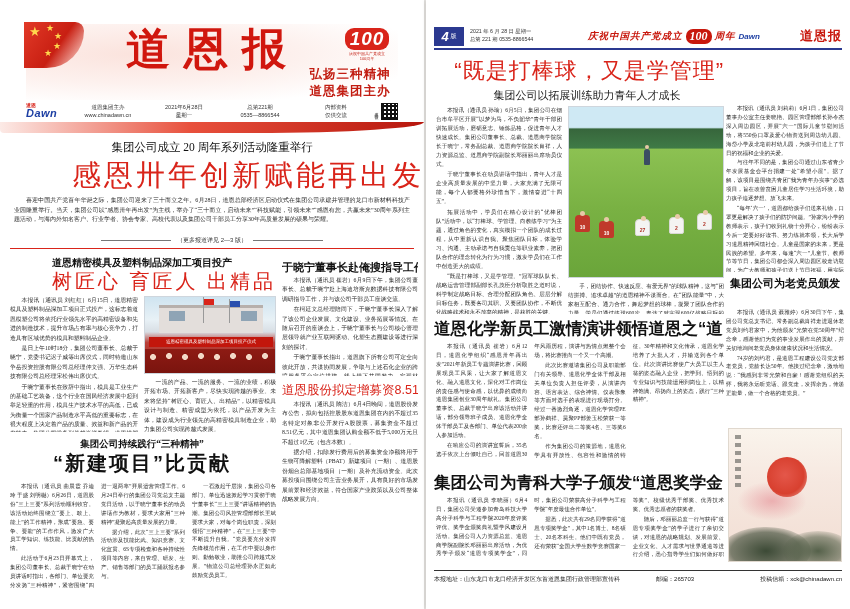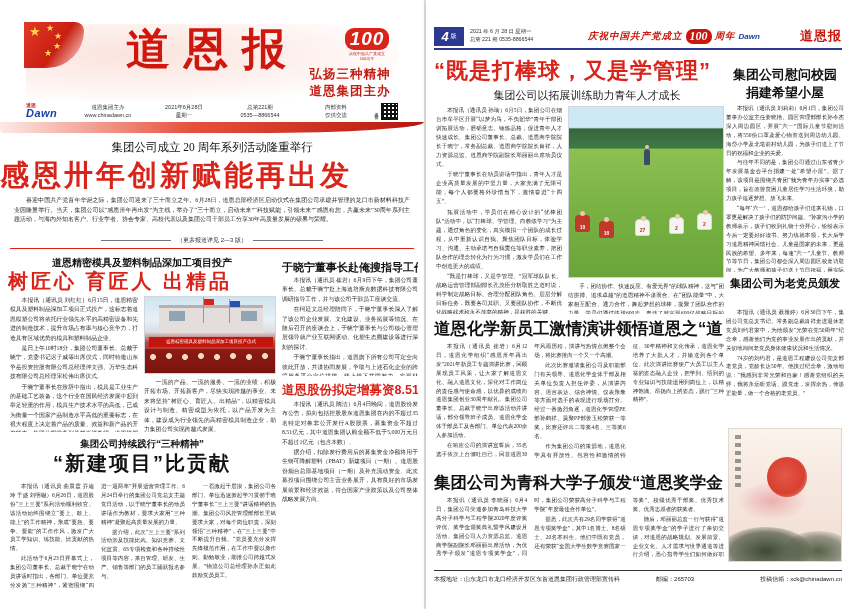--- a/index.html
+++ b/index.html
@@ -6,21 +6,21 @@
   html,body { width:850px; height:609px; background:#eceae7; font-family:"Liberation Sans", sans-serif; }
   .canvas { position:relative; width:850px; height:609px; overflow:hidden; background:#eceae7; }
   .page { position:absolute; top:0; width:424px; height:609px; background:#fff; box-shadow:0 0 4px rgba(0,0,0,.15); }
   #page1 { left:0; }
   #page2 { left:426px; }
 
   
   .body-text { font-family:"Liberation Serif", serif; font-size:6px; line-height:1.62; color:#2a2a2a; text-align:justify; overflow:hidden; }
   .para { margin:0 0 1px 0; text-indent:2em; }
   .kicker { font-family:"Liberation Serif", serif; color:#111; text-align:center; white-space:nowrap; overflow:hidden; }
-  .headline-red { color:#d9241a; font-weight:bold; text-align:left; white-space:nowrap; overflow:hidden; }
+  .headline-red { color:#d9241a; font-weight:normal; text-align:right; white-space:nowrap; overflow:hidden; }
   .headline-black { color:#111; font-weight:bold; text-align:center; white-space:nowrap; overflow:hidden; }
 
   
   .masthead { position:absolute; left:26px; top:24px; width:372px; height:76px;
     background:radial-gradient(ellipse at 30% 40%, #fbe3dd 0%, #fdf1ee 45%, #ffffff 80%); }
   .flag { position:absolute; left:-2px; top:-2px; width:60px; height:46px;
     background:linear-gradient(125deg,#e23a28 0%, #c81f12 55%, rgba(230,80,60,.25) 90%, transparent 100%);
     border-radius:0 14px 60px 0; }
   .flag .star { position:absolute; color:#ffd84d; font-size:9px; }
   .flag .s1{ left:5px; top:2px; font-size:13px; }
@@ -334,24 +334,20 @@
         <p class="para">作为集团公司的策源地，道恩化学具有开放性、包容性和激情的特征。30年精神和文化传承，道恩化学培养了大批人才，并输送到各个单位。此次演讲比赛使广大员工以主人翁的姿态融入企业，把学到、悟到的专业知识与技能运用到岗位上，以精神饱满、昂扬向上的姿态，践行“三种精神”。</p>
       </div>
 
     <div class="headline-black sc-headline">集团公司为青科大学子颁发“道恩奖学金”</div>
     <div class="body-text sc-cols">
         <p class="para">本报讯（通讯员 李晓丽）6月4日，集团公司受邀参加青岛科技大学高分子科学与工程学院2020年度评奖评优、奖学金颁奖典礼暨学风建设月活动。集团公司人力资源总监、道恩商学院副院长邓丽丽出席活动，为优秀学子颁发“道恩专项奖学金”，同时，集团公司荣获高分子科学与工程学院“年度最佳合作单位”。</p>
         <p class="para">据悉，此次共有29名同学获得“道恩专项奖学金”，其中1名博士、8名硕士、20名本科生。他们中既有党员，还有荣获“全国大学生数学竞赛国家一等奖”、校级优秀干部奖、优秀技术奖、优秀志愿者的获奖者。</p>
         <p class="para">随后，邓丽丽总监一行与获得“道恩专项奖学金”的学子进行了亲切交谈，对道恩的战略规划、发展前景、企业文化、人才需求与世界通道等进行介绍，悉心指导学生们如何做好职业、战略规划，打造自我核心竞争力，将来成为行业的骨干。获奖学子纷纷表示决不辜负企业的关爱与鼓励，将在荣誉的激励下继续奋进，不负韶华。</p>
       </div>
 
-    <div class="headline-black care-headline">
-      <div>集团公司慰问校园</div>
-      <div>捐建希望小屋</div>
-    </div>
     <div class="body-text care-body">
         <p class="para">本报讯（通讯员 刘莉莉）6月1日，集团公司董事办公室主任姜晓艳、园区管理部部长孙令杰深入周边园区，开展“六一”国际儿童节慰问活动，将550份口罩及爱心物资送到周边幼儿园、海岱小学及北皂前村幼儿园，为孩子们送上了节日的祝福和企业的关爱。</p>
         <p class="para">与往年不同的是，集团公司通过山东省青少年发展基金会平台捐建一处“希望小屋”。据了解，该项目是围绕共青团“我为青年办实事”必选项目，旨在改善贫困儿童居住学习生活环境，助力孩子追逐梦想、放飞未来。</p>
         <p class="para">“每年‘六一’，道恩都给孩子们送来礼物，口罩更是解决了孩子们的防护问题。”孙家沟小学的教师表示，孩子们收到礼物十分开心，纷纷表示今后一定要好好读书、努力练就本领，长大后学习道恩精神回馈社会。儿童是国家的未来，更是民族的希望。多年来，每逢“六一”儿童节、教师节等节日，集团公司都会深入周边园区校走访慰问，为广大教师和孩子们送上节日祝福，用实际行动关心下一代、支持教育事业发展。</p>
       </div>
 
     <div class="headline-black medal-headline">
       <div>集团公司为老党员颁发</div>
     </div>
     <div class="body-text medal-body">

